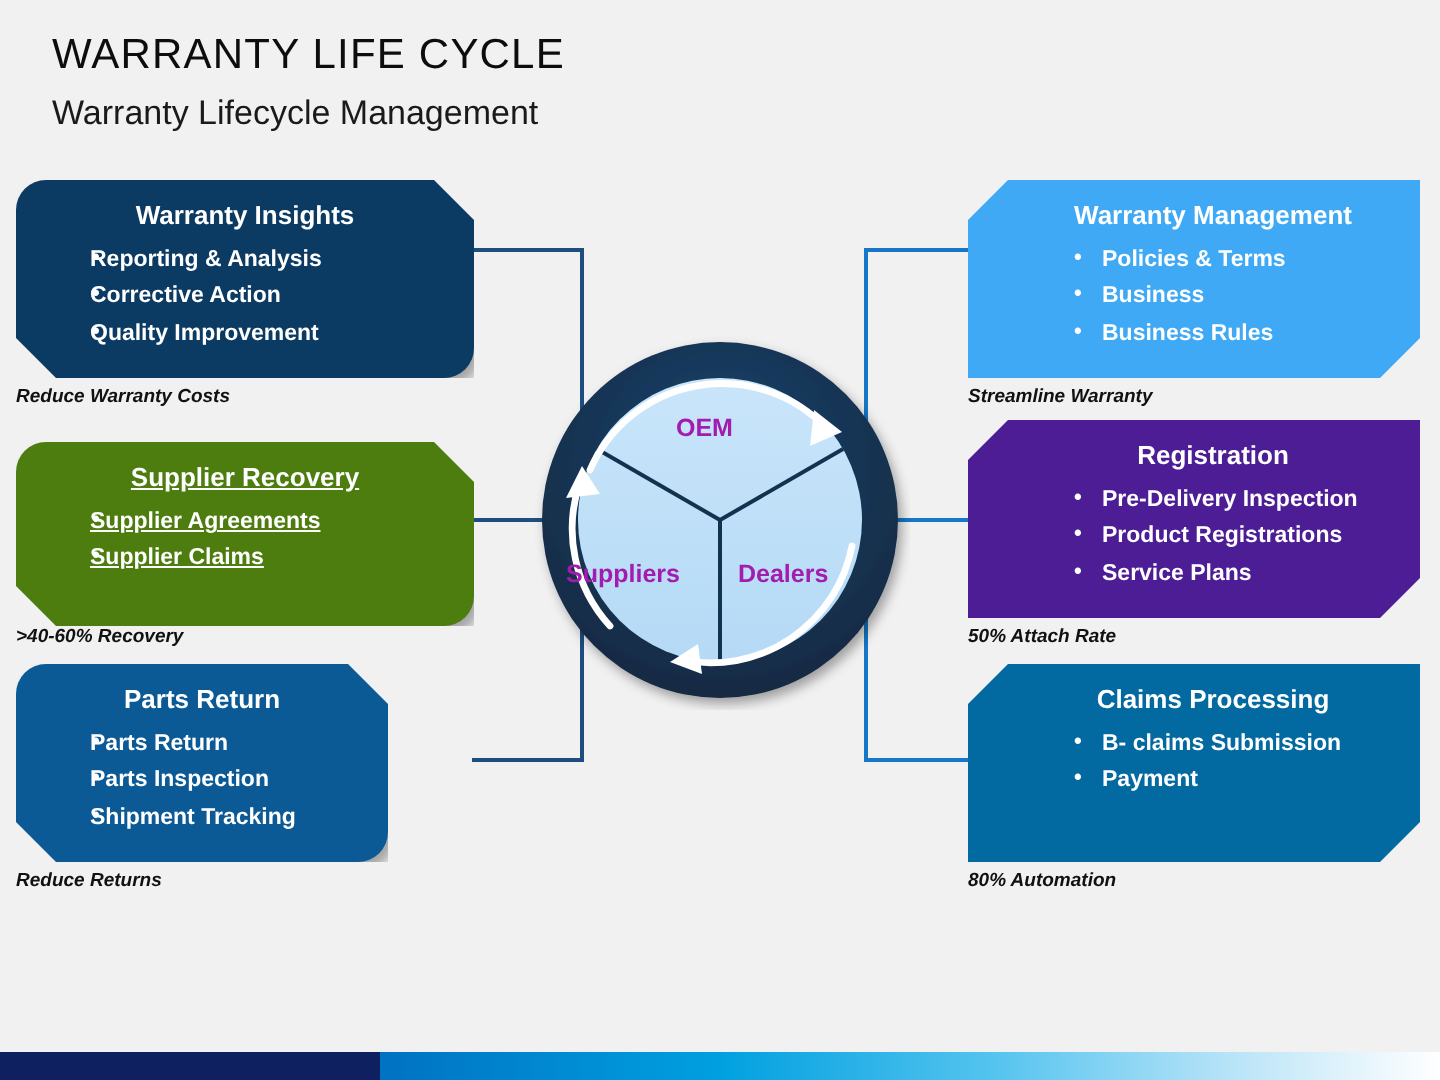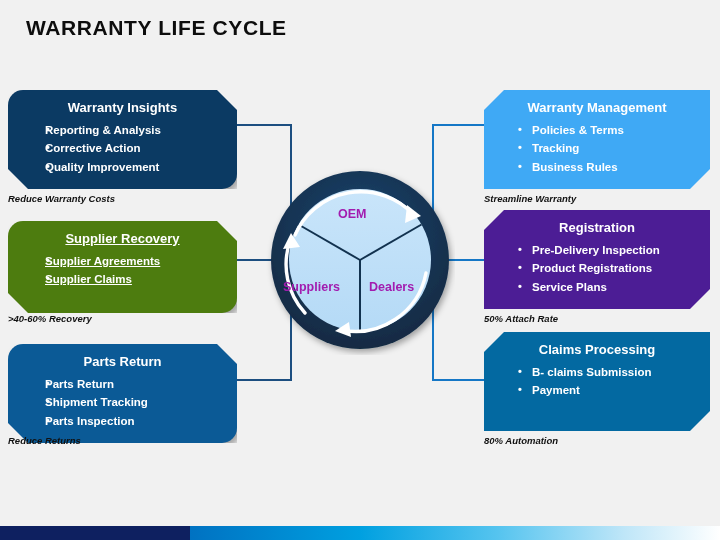--- a/index.html
+++ b/index.html
@@ -17,21 +17,21 @@
     background: #f1f1f1;
     overflow: hidden;
   }
 
   
   #title {
     position: absolute;
     left: 26px;
     top: 16px;
     font-size: 21px;
-    font-weight: bold;
+    font-weight: normal;
     letter-spacing: 0.6px;
     color: #0d0d0d;
   }
   #subtitle {
     position: absolute;
     left: 26px;
     top: 47px;
     font-size: 17px;
     font-weight: normal;
     color: #1a1a1a;
@@ -43,20 +43,21 @@
     box-sizing: border-box;
     color: #ffffff;
     filter: drop-shadow(3px 4px 3px rgba(0,0,0,0.32));
   }
   .box-left {
     clip-path: polygon(0 0, calc(100% - 20px) 0, 100% 20px, 100% 100%, 20px 100%, 0 calc(100% - 20px));
     border-radius: 15px;
   }
   .box-right {
     clip-path: polygon(20px 0, 100% 0, 100% calc(100% - 20px), calc(100% - 20px) 100%, 0 100%, 0 20px);
+    padding-left: 19px;
   }
   .box-title {
     text-align: center;
     font-size: 13px;
     font-weight: bold;
     line-height: 1.1;
     padding-top: 11px;
   }
   .box-list {
     margin: 0;
@@ -127,20 +128,21 @@
     height: 100%;
     background: linear-gradient(to right, #0072c2 0%, #00a0e0 32%, #55c4ef 58%, #bfe6f8 82%, #ffffff 100%);
   }
 </style>
 </head>
 <body>
 
 <div id="slide">
 
   <div id="title">WARRANTY LIFE CYCLE</div>
+  <div id="subtitle">Warranty Lifecycle Management</div>
 
   <div class="conn" style="left:290px; top:124px; width:2px; height:257px;"></div>
   <div class="conn" style="left:236px; top:124px; width:56px; height:2px;"></div>
   <div class="conn" style="left:236px; top:259px; width:56px; height:2px;"></div>
   <div class="conn" style="left:236px; top:379px; width:56px; height:2px;"></div>
   <div class="conn" style="left:254px; top:259px; width:40px; height:2px;"></div>
 
   <div class="conn conn-r" style="left:432px; top:124px; width:2px; height:257px;"></div>
   <div class="conn conn-r" style="left:432px; top:124px; width:54px; height:2px;"></div>
   <div class="conn conn-r" style="left:432px; top:259px; width:54px; height:2px;"></div>
@@ -159,35 +161,35 @@
 
   <div class="box box-left" style="left:8px; top:221px; width:229px; height:92px; background:#4d7c0f;text-decoration:underline;">
     <div class="box-title">Supplier Recovery</div>
     <ul class="box-list">
       <li>Supplier Agreements</li>
       <li>Supplier Claims</li>
     </ul>
   </div>
   <div class="caption" style="left:8px; top:313px; width:229px;">&gt;40-60% Recovery</div>
 
-  <div class="box box-left" style="left:8px; top:344px; width:229px; height:99px; background:#0b5a96;">
+  <div class="box box-left" style="left:8px; top:332px; width:186px; height:99px; background:#0b5a96;">
     <div class="box-title">Parts Return</div>
     <ul class="box-list">
       <li>Parts Return</li>
+      <li>Parts Inspection</li>
       <li>Shipment Tracking</li>
-      <li>Parts Inspection</li>
     </ul>
   </div>
   <div class="caption" style="left:8px; top:435px; width:229px;">Reduce Returns</div>
 
   <div class="box box-right" style="left:484px; top:90px; width:226px; height:99px; background:#3fa9f5;">
     <div class="box-title">Warranty Management</div>
     <ul class="box-list">
       <li>Policies &amp; Terms</li>
-      <li>Tracking</li>
+      <li>Business</li>
       <li>Business Rules</li>
     </ul>
   </div>
   <div class="caption" style="left:484px; top:193px; width:226px;">Streamline Warranty</div>
 
   <div class="box box-right" style="left:484px; top:210px; width:226px; height:99px; background:#4c1d95;">
     <div class="box-title">Registration</div>
     <ul class="box-list">
       <li>Pre-Delivery Inspection</li>
       <li>Product Registrations</li>

